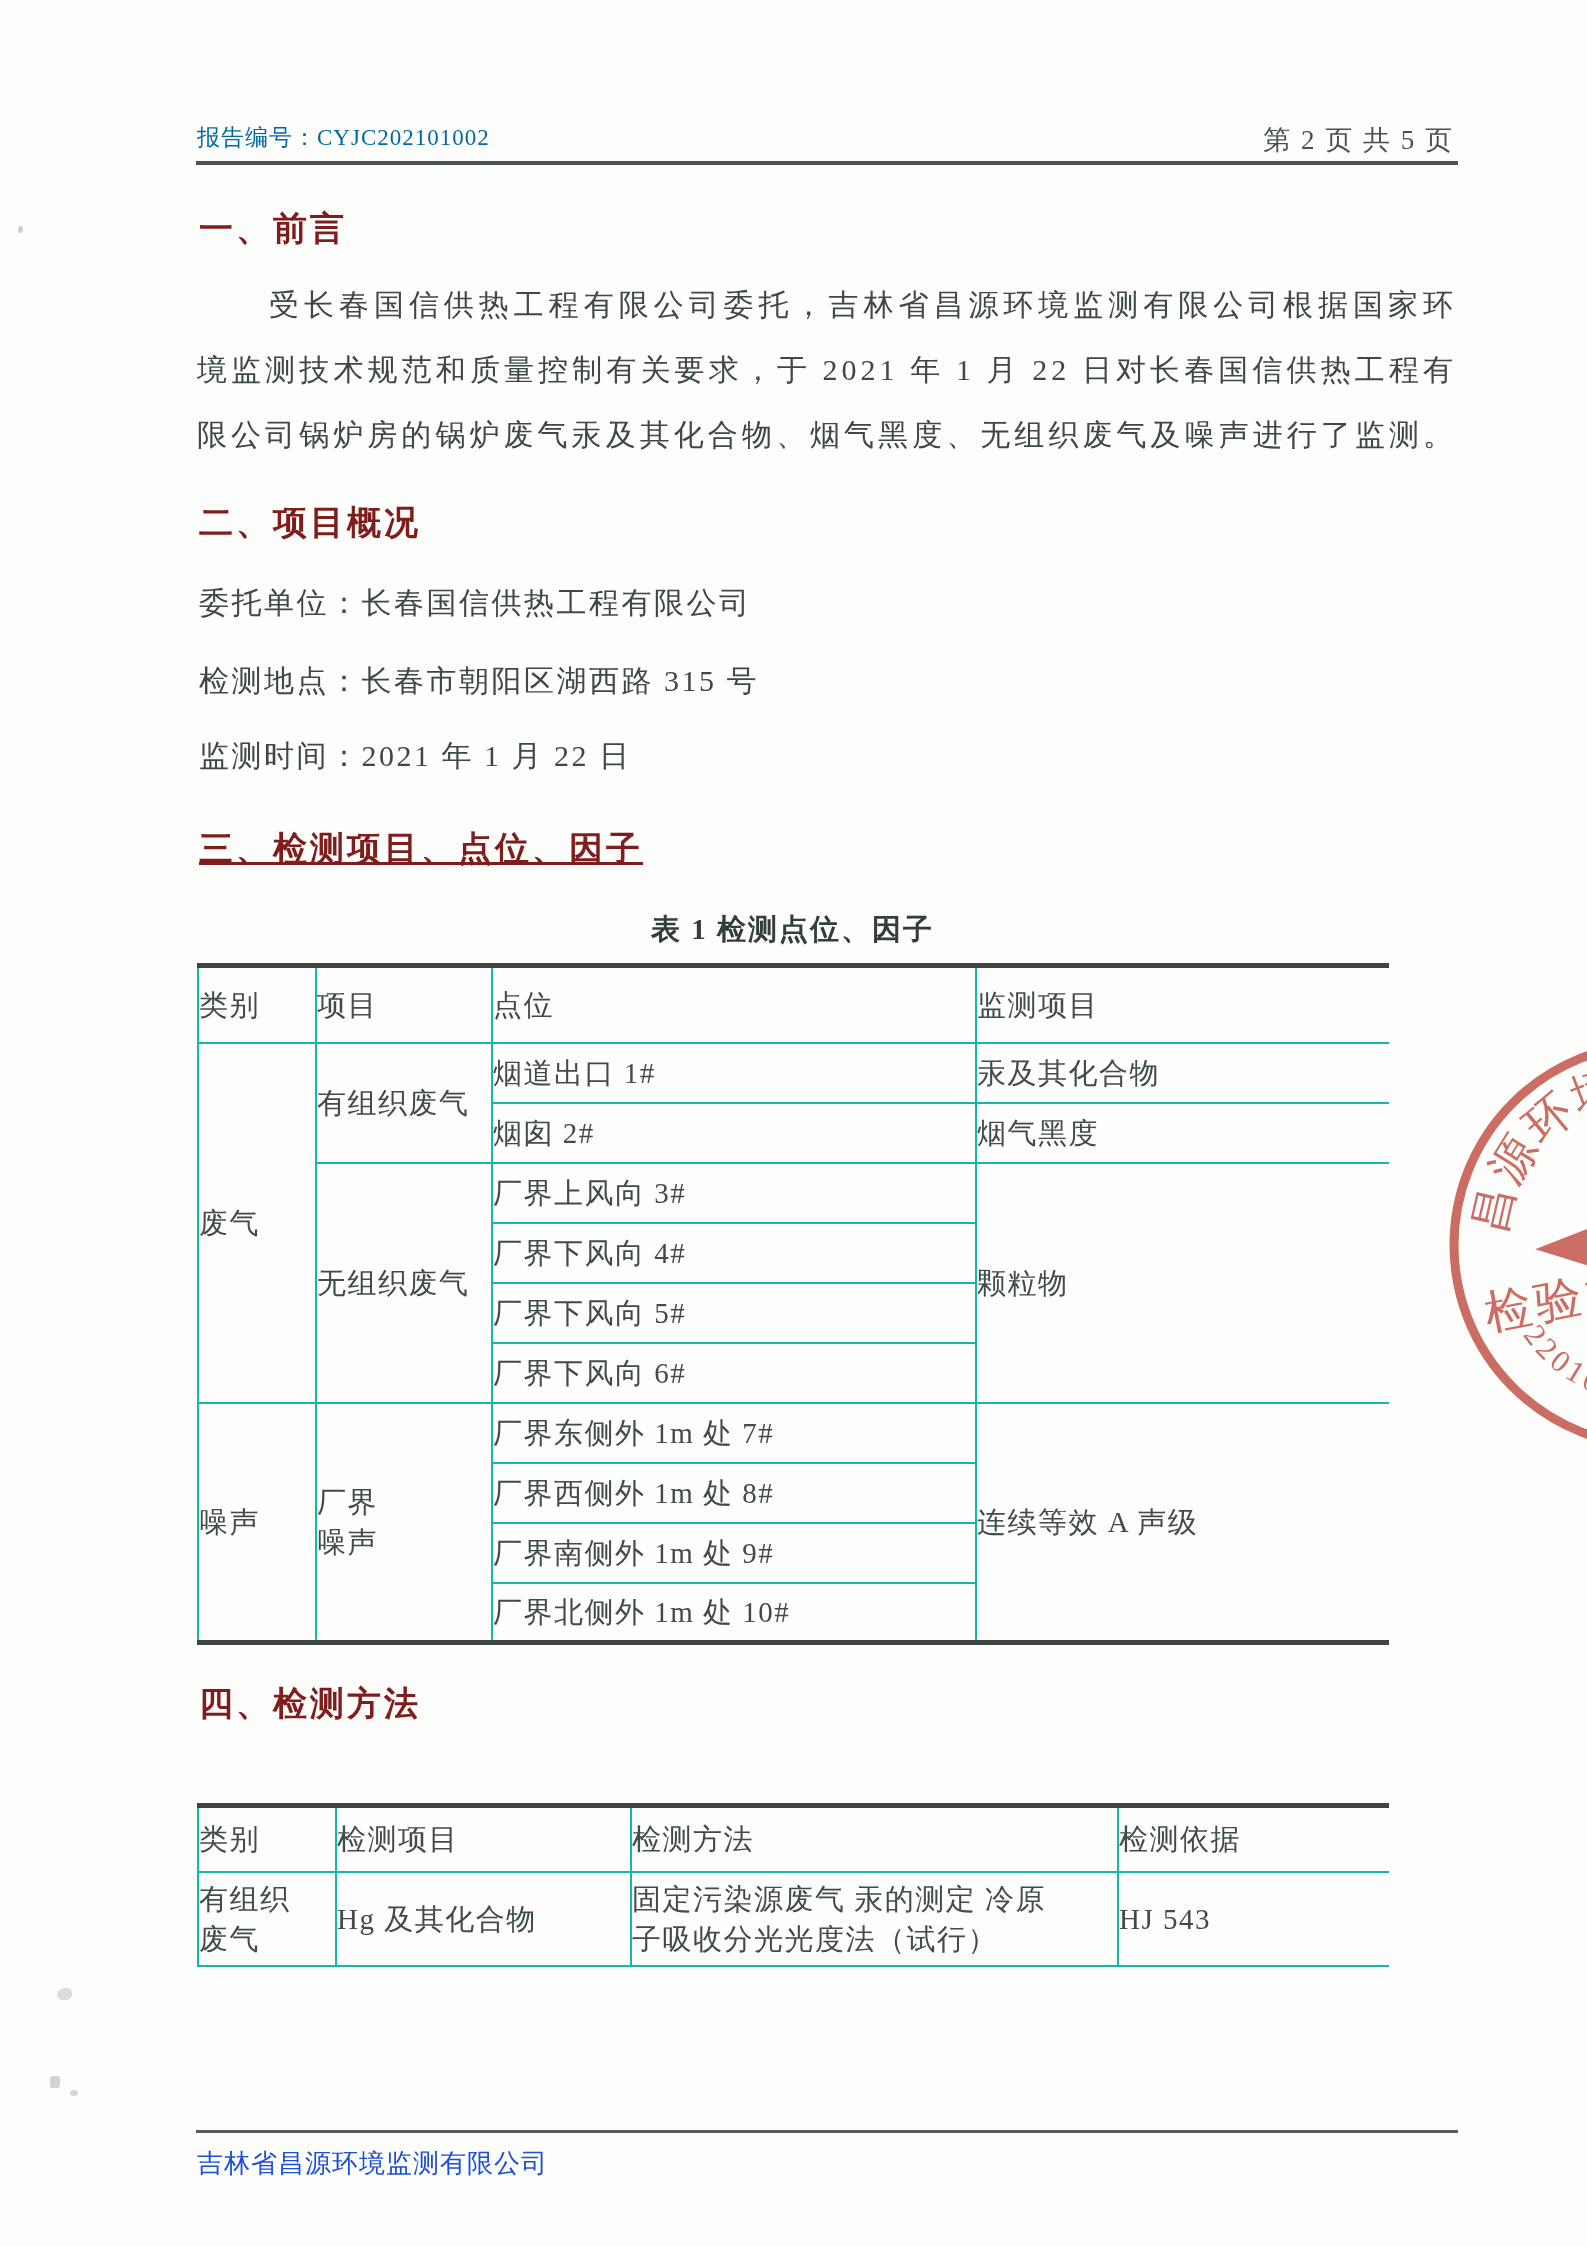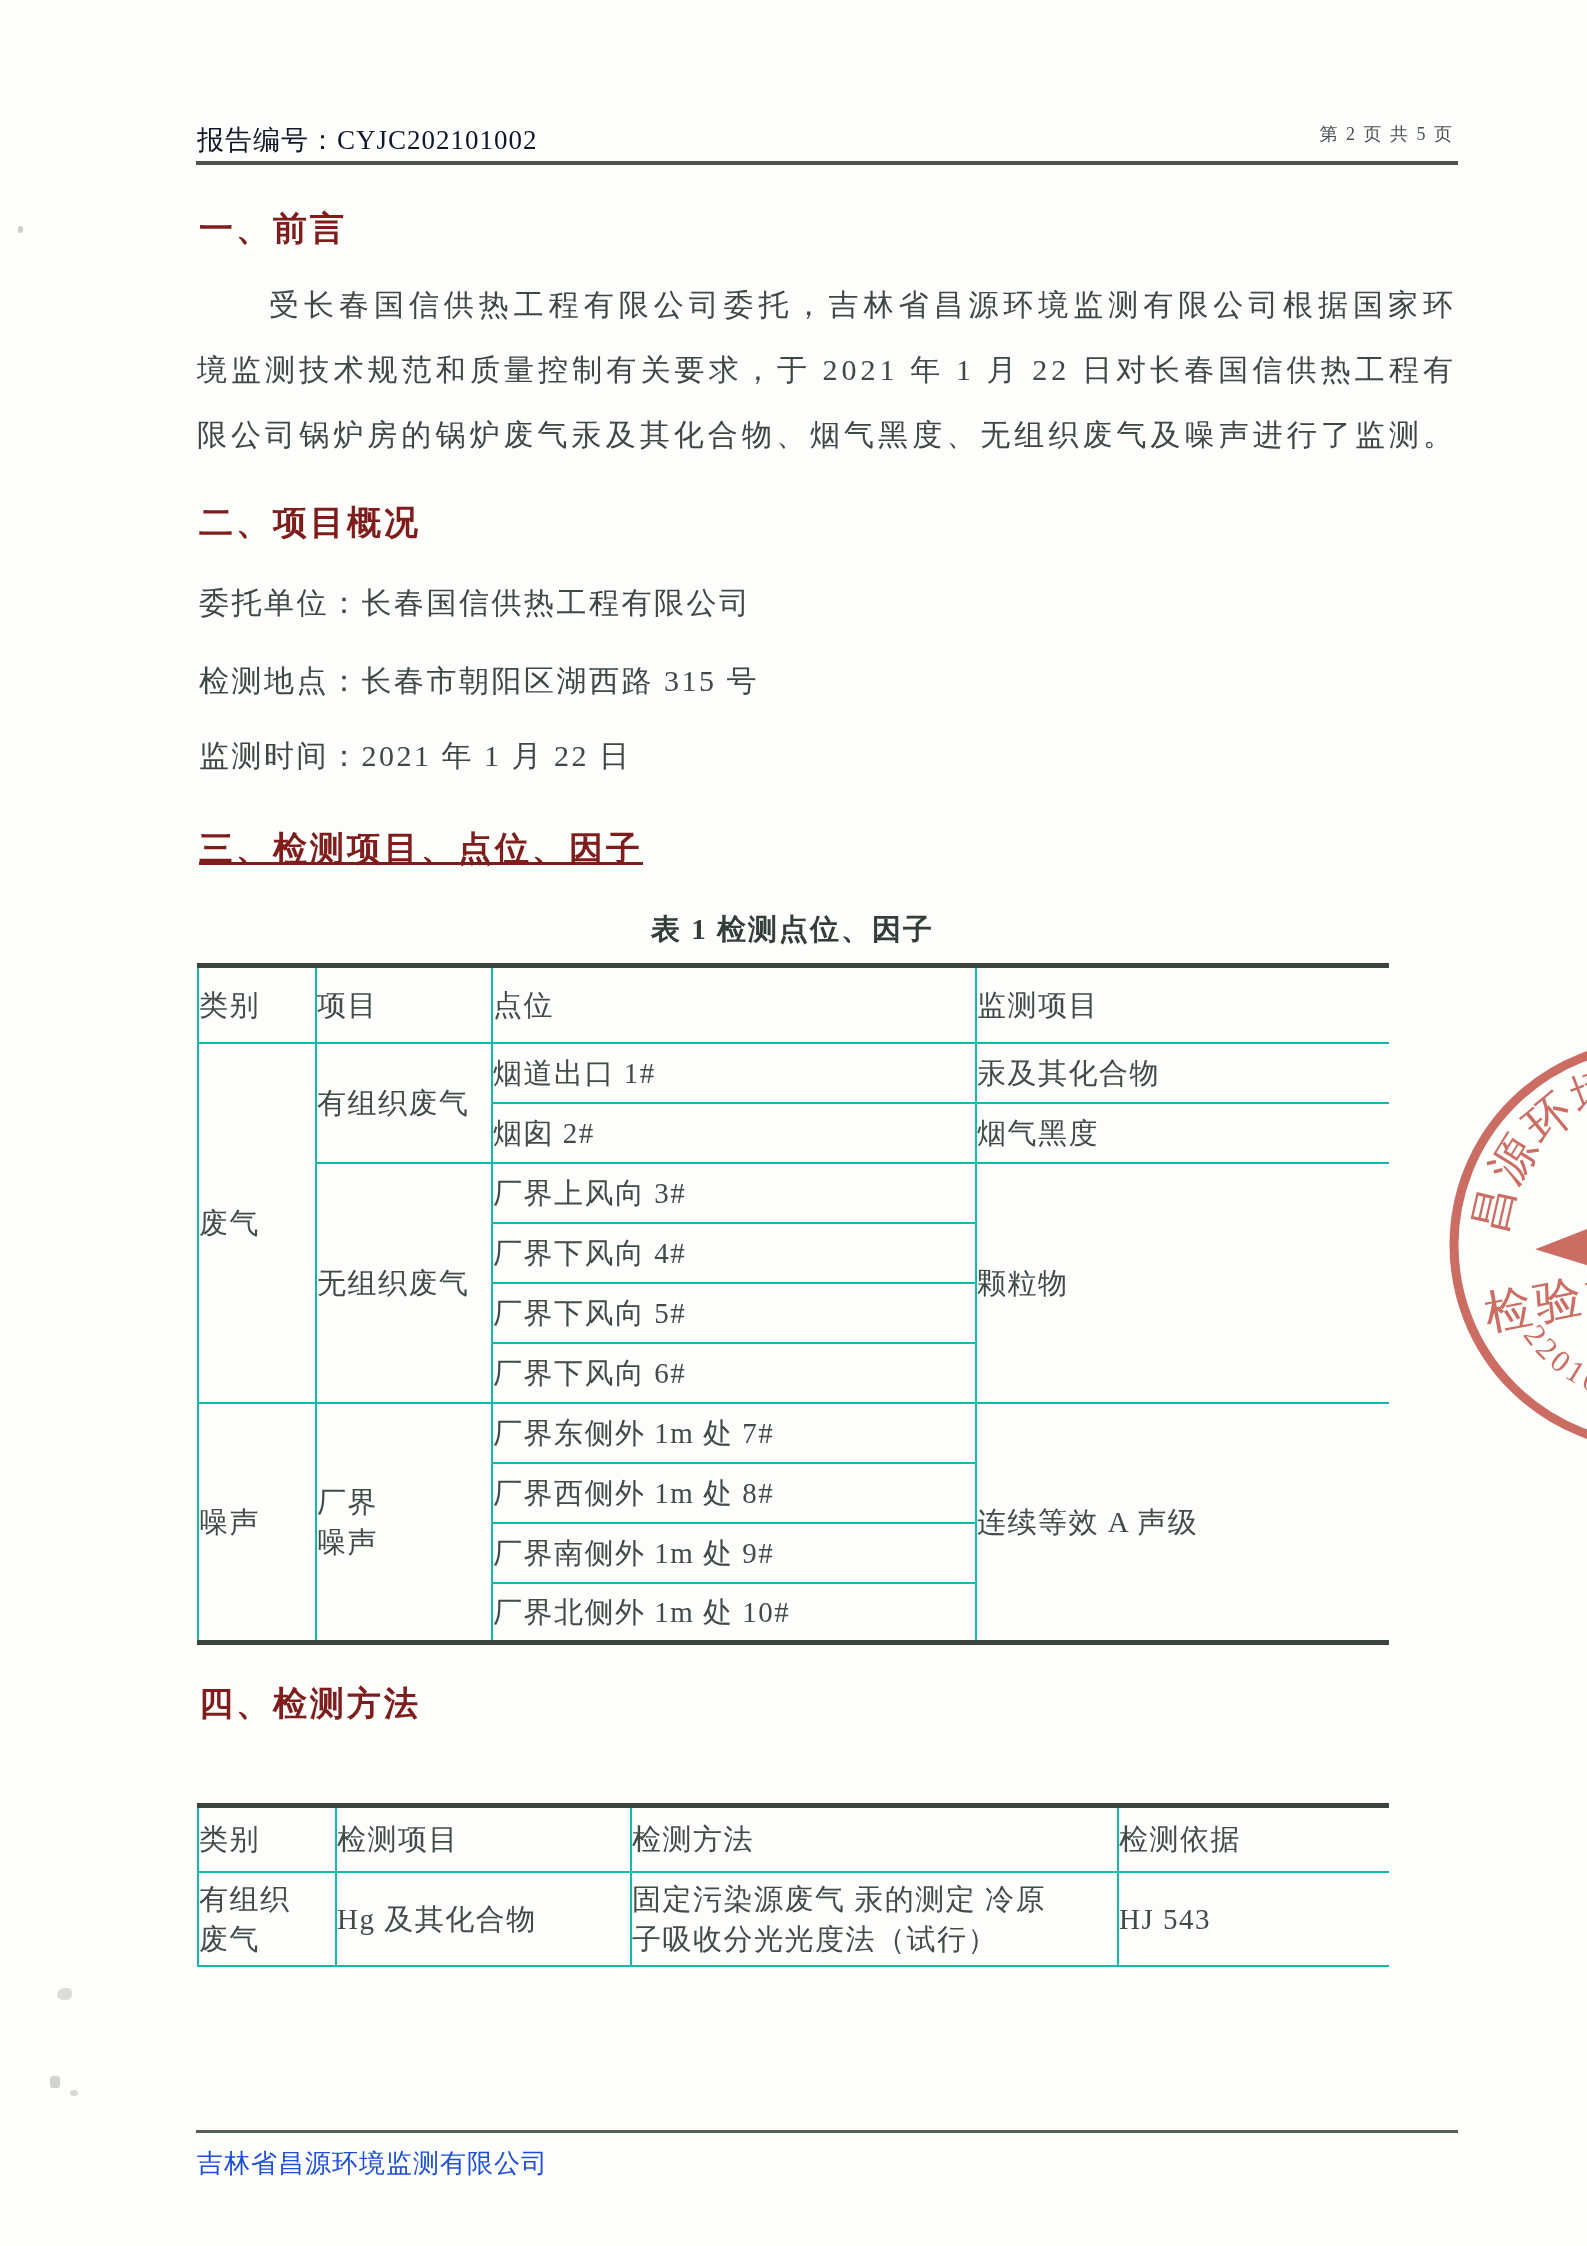--- a/index.html
+++ b/index.html
@@ -10,22 +10,22 @@
     height: 2246px;
     margin: 0 auto;
     background: #fdfdfb;
     overflow: hidden;
     font-family: "Liberation Serif", "DejaVu Serif", serif;
     color: #414c47;
   }
   .abs { position: absolute; }
 
   
-  .report-no { left: 197px; top: 122px; font-size: 27px; letter-spacing: 1px; color: #0f172a; }
-  .page-indicator { right: 133px; top: 122px; font-size: 18px; letter-spacing: 2px; color: #47524d; }
+  .report-no { left: 197px; top: 122px; font-size: 23px; letter-spacing: 1px; color: #0369a1; }
+  .page-indicator { right: 133px; top: 122px; font-size: 27px; letter-spacing: 2px; color: #47524d; }
   .header-rule { left: 196px; top: 161px; width: 1262px; height: 4px; background: #4c5450; }
 
   
   .h1 {
     left: 199px; font-size: 34px; font-weight: bold; color: #7f1d1d;
     letter-spacing: 3px;
   }
   .caption {
     left: 197px; width: 1191px; text-align: center;
     font-size: 29px; font-weight: bold; color: #333e39; letter-spacing: 2px;

